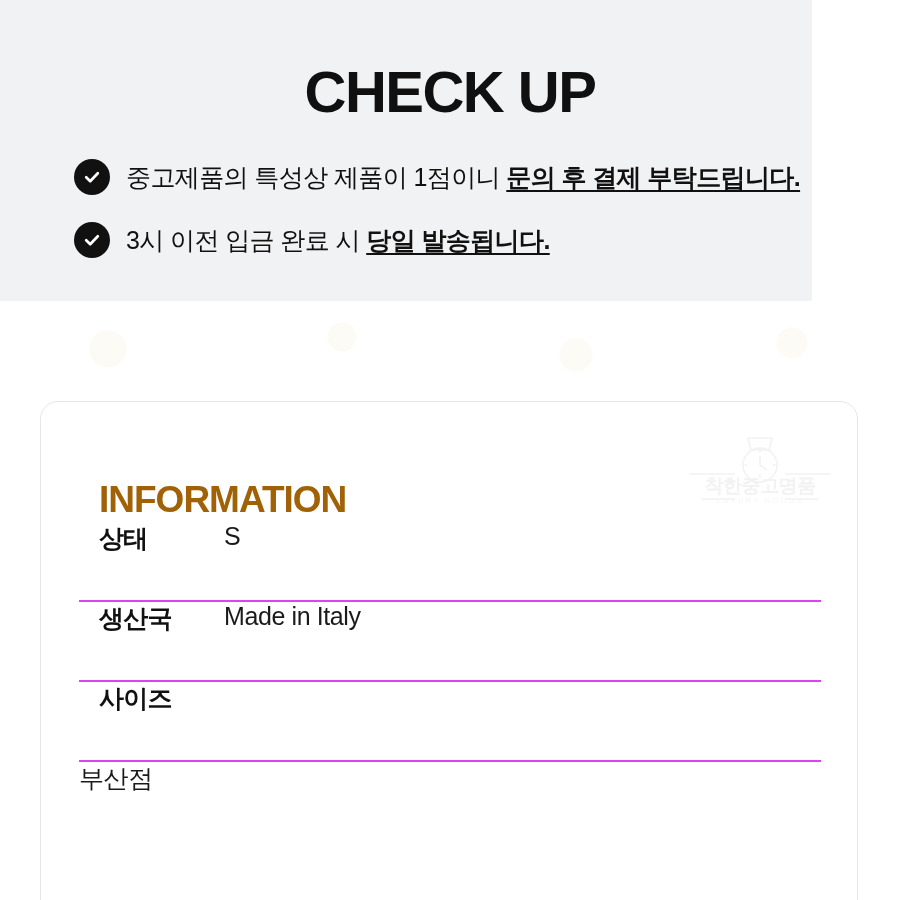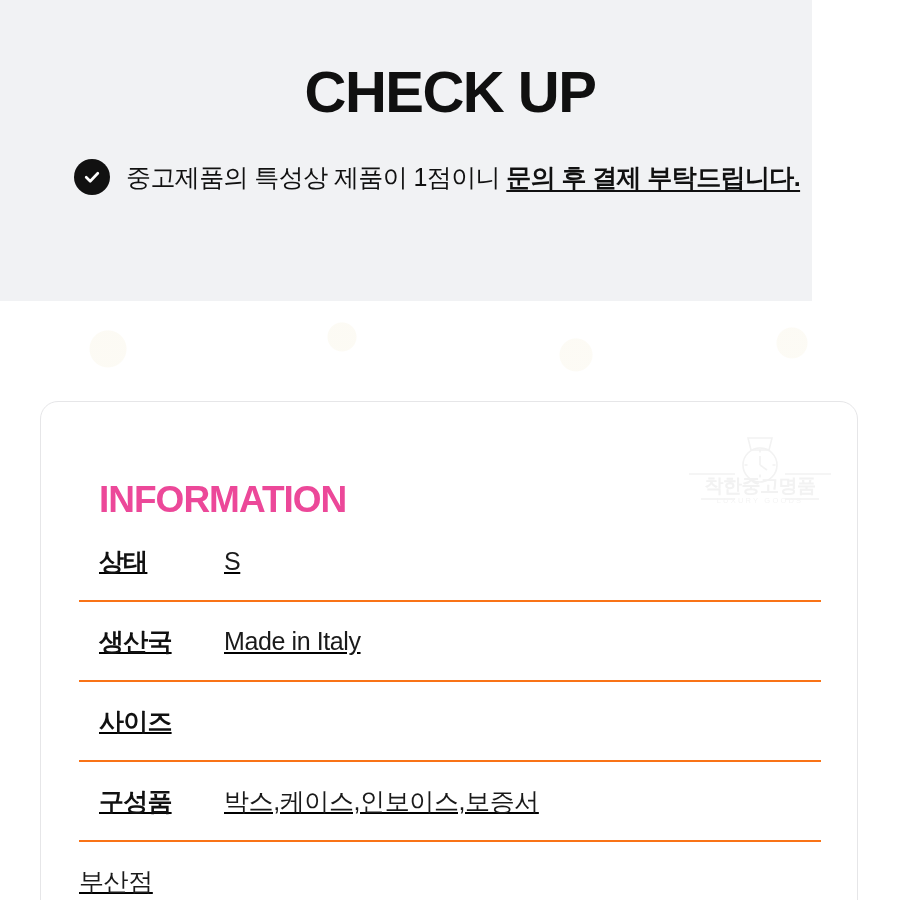--- a/index.html
+++ b/index.html
@@ -123,21 +123,21 @@
     overflow: hidden;
   }
 
   .info-heading {
     position: absolute;
     left: 58px;
     top: 48px;
     font-size: 37px;
     font-weight: 700;
     letter-spacing: -1px;
-    color: #ec4899;
+    color: #a16207;
     line-height: 1;
   }
 
   
   .watermark {
     position: absolute;
     right: 22px;
     top: 32px;
     width: 150px;
     height: 76px;
@@ -149,25 +149,23 @@
     position: absolute;
     left: 38px;
     top: 120px;
     width: 742px;
   }
 
   .info-row {
     position: relative;
     height: 78px;
     display: flex;
-    align-items: center;
-    text-decoration: underline;
   }
   .info-row + .info-row {
-    border-top: 2px solid #f97316;
+    border-top: 2px solid #d946ef;
   }
 
   .info-label {
     flex: 0 0 145px;
     font-size: 25px;
     font-weight: 700;
     color: #111111;
     letter-spacing: -0.8px;
     padding-left: 20px;
     box-sizing: border-box;
@@ -195,20 +193,28 @@
 
       <div class="bullet-row">
         <span class="check-icon">
           <svg width="20" height="20" viewBox="0 0 20 20" aria-hidden="true">
             <path d="M4.2 10.3 L8.2 14.2 L15.8 6.2" fill="none" stroke="#ffffff" stroke-width="2.7" stroke-linecap="round" stroke-linejoin="round"></path>
           </svg>
         </span>
         <span class="bullet-text"><span>중고제품의 특성상 제품이 1점이니 </span><span class="em">문의 후 결제 부탁드립니다.</span></span>
       </div>
 
+      <div class="bullet-row">
+        <span class="check-icon">
+          <svg width="20" height="20" viewBox="0 0 20 20" aria-hidden="true">
+            <path d="M4.2 10.3 L8.2 14.2 L15.8 6.2" fill="none" stroke="#ffffff" stroke-width="2.7" stroke-linecap="round" stroke-linejoin="round"></path>
+          </svg>
+        </span>
+        <span class="bullet-text"><span>3시 이전 입금 완료 시 </span><span class="em">당일 발송됩니다.</span></span>
+      </div>
 
     </div>
   </section>
 
   <div class="texture"></div>
 
   <section class="info-card">
 
     <h2 class="info-heading">INFORMATION</h2>
 
@@ -240,24 +246,20 @@
 
       <div class="info-row">
         <div class="info-label">생산국</div>
         <div class="info-value">Made in Italy</div>
       </div>
 
       <div class="info-row">
         <div class="info-label">사이즈</div>
       </div>
 
-      <div class="info-row">
-        <div class="info-label">구성품</div>
-        <div class="info-value">박스,케이스,인보이스,보증서</div>
-      </div>
 
       <div class="info-row">
         <div class="info-value">부산점</div>
       </div>
 
     </div>
   </section>
 
 </div>
 

